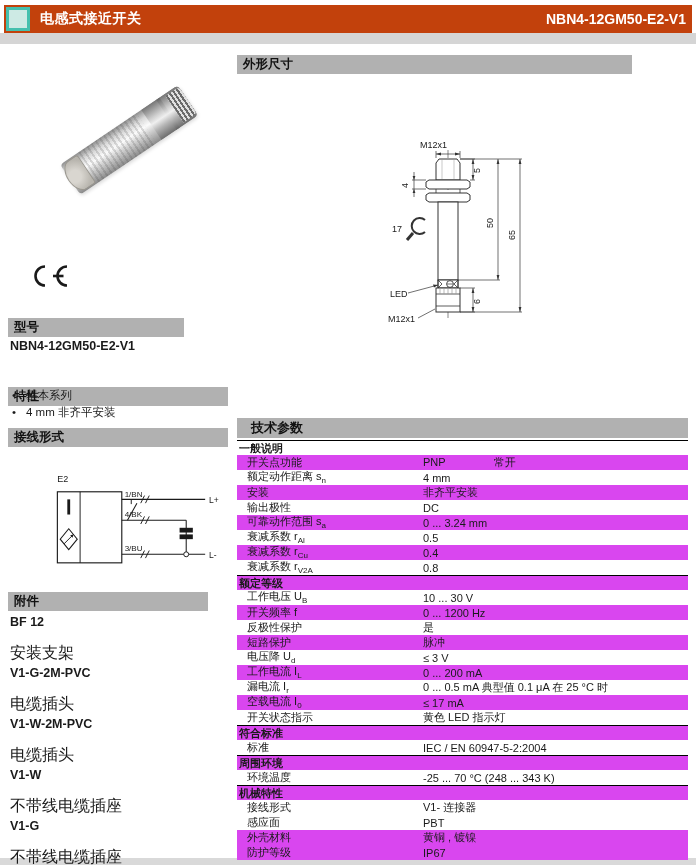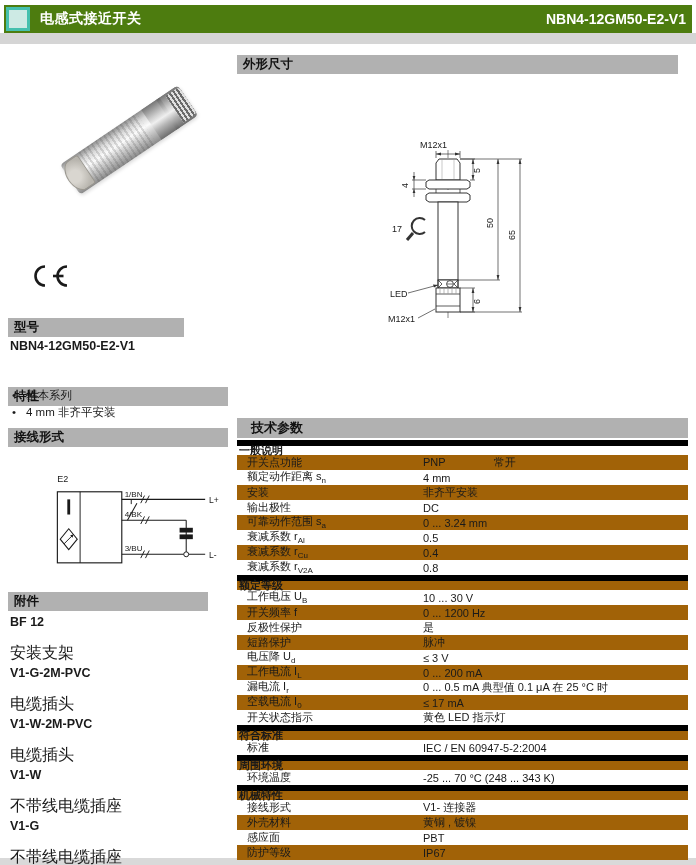--- a/index.html
+++ b/index.html
@@ -1,21 +1,21 @@
 <!DOCTYPE html>
 <html><head>
 <meta charset="utf-8">
 <style>
   * { margin:0; padding:0; box-sizing:border-box; }
   html,body { background:#ffffff; }
   body { font-family:"Liberation Sans","DejaVu Sans",sans-serif; color:#1a1a1a; }
   .page { position:relative; width:696px; height:865px; background:#fff; overflow:hidden; }
 
   
-  .topbar { position:absolute; left:4px; top:5px; width:688px; height:28px; background:#4d7c0f;
+  .topbar { position:absolute; left:4px; top:5px; width:688px; height:28px; background:#c2410c;
             display:flex; align-items:center; }
   .brand-box { position:absolute; left:2px; top:2px; width:24px; height:24px; background:#cdeae4;
                border:3px solid #45c0ae; }
   .topbar .ptitle { margin-left:36px; font-size:14px; font-weight:bold; color:#ffffff; letter-spacing:0.5px; }
   .topbar .pmodel { margin-left:auto; margin-right:6px; font-size:14px; font-weight:bold; color:#ffffff; }
   .substrip { position:absolute; left:0; top:33px; width:696px; height:11px; background:#d5d5d5; }
   .botstrip { position:absolute; left:0; top:858px; width:696px; height:7px; background:#d9d9d9; }
 
   
   .secbar { position:absolute; background:#b1b1b1; color:#111; font-weight:bold; font-size:12.5px;
@@ -51,22 +51,22 @@
   .acc-name { font-size:12.5px; font-weight:bold; margin-top:7px; line-height:14px; }
   .acc-desc { font-size:16px; margin-top:17px; line-height:13px; }
 
   
   .drawing { position:absolute; left:376px; top:136px; }
   svg text { font-family:"Liberation Sans","DejaVu Sans",sans-serif; fill:#1a1a1a; }
 
   
   .tech-table { position:absolute; left:237px; top:440px; width:451px; }
   .trow { display:flex; height:15px; align-items:center; font-size:11px; }
-  .trow.shaded { background:#a16207; }
-  .trow.thead { font-weight:bold; border-top:6px solid #000000; font-size:11px; }
+  .trow.shaded { background:#d946ef; }
+  .trow.thead { font-weight:bold; border-top:1px solid #000000; font-size:11px; }
   .trow.thead .tlabel { padding-left:2px; }
   .tlabel { width:186px; padding-left:10px; flex:none; white-space:nowrap; }
   .tvalue { flex:1; white-space:nowrap; }
   .tvalue .v2 { display:inline-block; margin-left:48px; }
   sub { font-size:8px; }
 </style>
 </head>
 <body>
 
 <div class="page">
@@ -158,21 +158,21 @@
       <div class="acc-name">V1-G-2M-PVC</div>
       <div class="acc-desc">电缆插头</div>
       <div class="acc-name">V1-W-2M-PVC</div>
       <div class="acc-desc">电缆插头</div>
       <div class="acc-name">V1-W</div>
       <div class="acc-desc">不带线电缆插座</div>
       <div class="acc-name">V1-G</div>
       <div class="acc-desc">不带线电缆插座</div>
     </div>
 
-  <div class="secbar" style="left:237px; top:55px; width:441px;">外形尺寸</div>
+  <div class="secbar" style="left:237px; top:55px; width:395px;">外形尺寸</div>
 
   <div class="drawing">
     <svg width="215" height="195" viewBox="0 0 215 195">
 
       <line x1="72" y1="14" x2="72" y2="182" stroke="#555" stroke-width="0.7" stroke-dasharray="8 3 2 3"></line>
 
       <polygon points="60,27 63,23 81,23 84,27 84,44 60,44" fill="#fff" stroke="#333" stroke-width="1"></polygon>
       <line x1="66" y1="24" x2="66" y2="43" stroke="#bbb" stroke-width="0.8"></line>
       <line x1="78" y1="24" x2="78" y2="43" stroke="#bbb" stroke-width="0.8"></line>
 
@@ -344,27 +344,27 @@
         <div class="tlabel">环境温度</div>
         <div class="tvalue"><span>-25 ... 70 °C (248 ... 343 K)</span></div>
       </div>
       <div class="trow thead shaded">
         <div class="tlabel">机械特性</div>
       </div>
       <div class="trow">
         <div class="tlabel">接线形式</div>
         <div class="tvalue"><span>V1- 连接器</span></div>
       </div>
+      <div class="trow">
+        <div class="tlabel">感应面</div>
+        <div class="tvalue"><span>PBT</span></div>
+      </div>
       <div class="trow shaded">
         <div class="tlabel">外壳材料</div>
         <div class="tvalue"><span>黄铜 , 镀镍</span></div>
       </div>
-      <div class="trow">
-        <div class="tlabel">感应面</div>
-        <div class="tvalue"><span>PBT</span></div>
-      </div>
       <div class="trow shaded">
         <div class="tlabel">防护等级</div>
         <div class="tvalue"><span>IP67</span></div>
       </div>
     </div>
 
 </div>
 
 </body></html>

